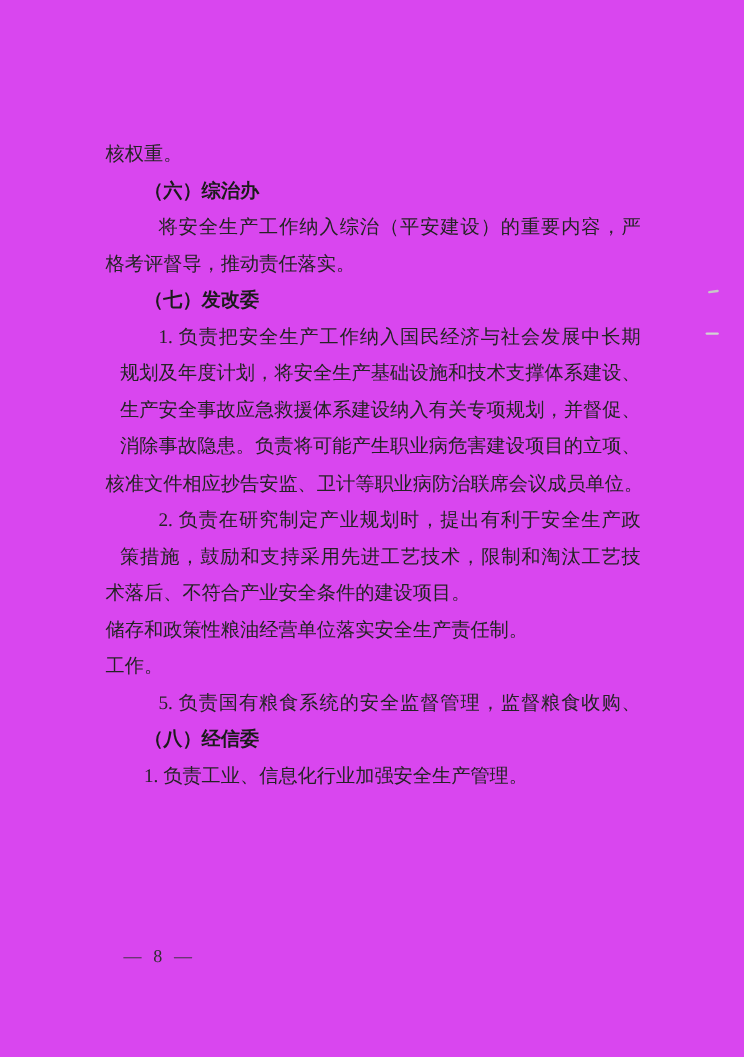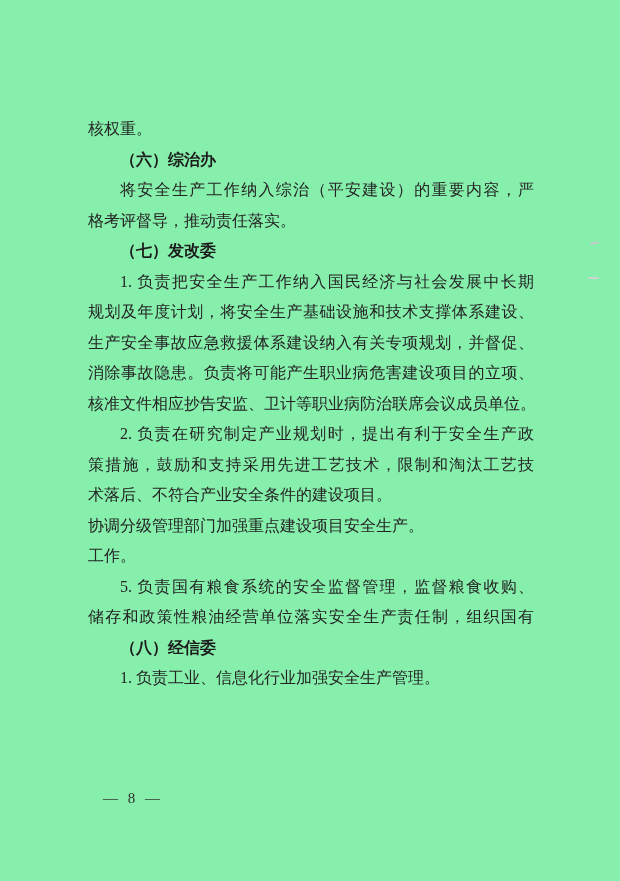--- a/index.html
+++ b/index.html
@@ -5,21 +5,21 @@
   html, body {
     margin: 0;
     padding: 0;
     background: #e8e8e8;
     font-family: "Liberation Serif", "DejaVu Serif", serif;
   }
   .page {
     position: relative;
     width: 620px;
     height: 881px;
-    background: #86efac;
+    background: #d946ef;
     overflow: hidden;
     color: #242424;
   }
   .text-block {
     position: absolute;
     left: 88px;
     top: 114px;
     width: 446px;
   }
   .line {
@@ -33,20 +33,21 @@
   .line.heading {
     font-weight: bold;
     color: #1b1b1b;
   }
   .line.first {
     padding-left: 32px;
   }
   .line.just {
     text-align: justify;
     text-align-last: justify;
+    margin-left: 12px;
   }
   .page-number {
     position: absolute;
     left: 103px;
     top: 786px;
     font-size: 15px;
     line-height: 24px;
     letter-spacing: 3px;
     color: #303030;
   }
@@ -76,23 +77,22 @@
       <div class="line body">格考评督导，推动责任落实。</div>
       <div class="line heading first">（七）发改委</div>
       <div class="line body first just">1. 负责把安全生产工作纳入国民经济与社会发展中长期</div>
       <div class="line body just">规划及年度计划，将安全生产基础设施和技术支撑体系建设、</div>
       <div class="line body just">生产安全事故应急救援体系建设纳入有关专项规划，并督促、</div>
       <div class="line body just">消除事故隐患。负责将可能产生职业病危害建设项目的立项、</div>
       <div class="line body">核准文件相应抄告安监、卫计等职业病防治联席会议成员单位。</div>
       <div class="line body first just">2. 负责在研究制定产业规划时，提出有利于安全生产政</div>
       <div class="line body just">策措施，鼓励和支持采用先进工艺技术，限制和淘汰工艺技</div>
       <div class="line body">术落后、不符合产业安全条件的建设项目。</div>
-      <div class="line body">协调分级管理部门加强重点建设项目安全生产。</div>
+      <div class="line body">储存和政策性粮油经营单位落实安全生产责任制。</div>
       <div class="line body">工作。</div>
       <div class="line body first just">5. 负责国有粮食系统的安全监督管理，监督粮食收购、</div>
-      <div class="line body just">储存和政策性粮油经营单位落实安全生产责任制，组织国有</div>
       <div class="line heading first">（八）经信委</div>
       <div class="line body first">1. 负责工业、信息化行业加强安全生产管理。</div>
     </div>
   <div class="page-number">— 8 —</div>
   <div class="scan-artifact a1"></div>
   <div class="scan-artifact a2"></div>
 </div>
 
 </body></html>

